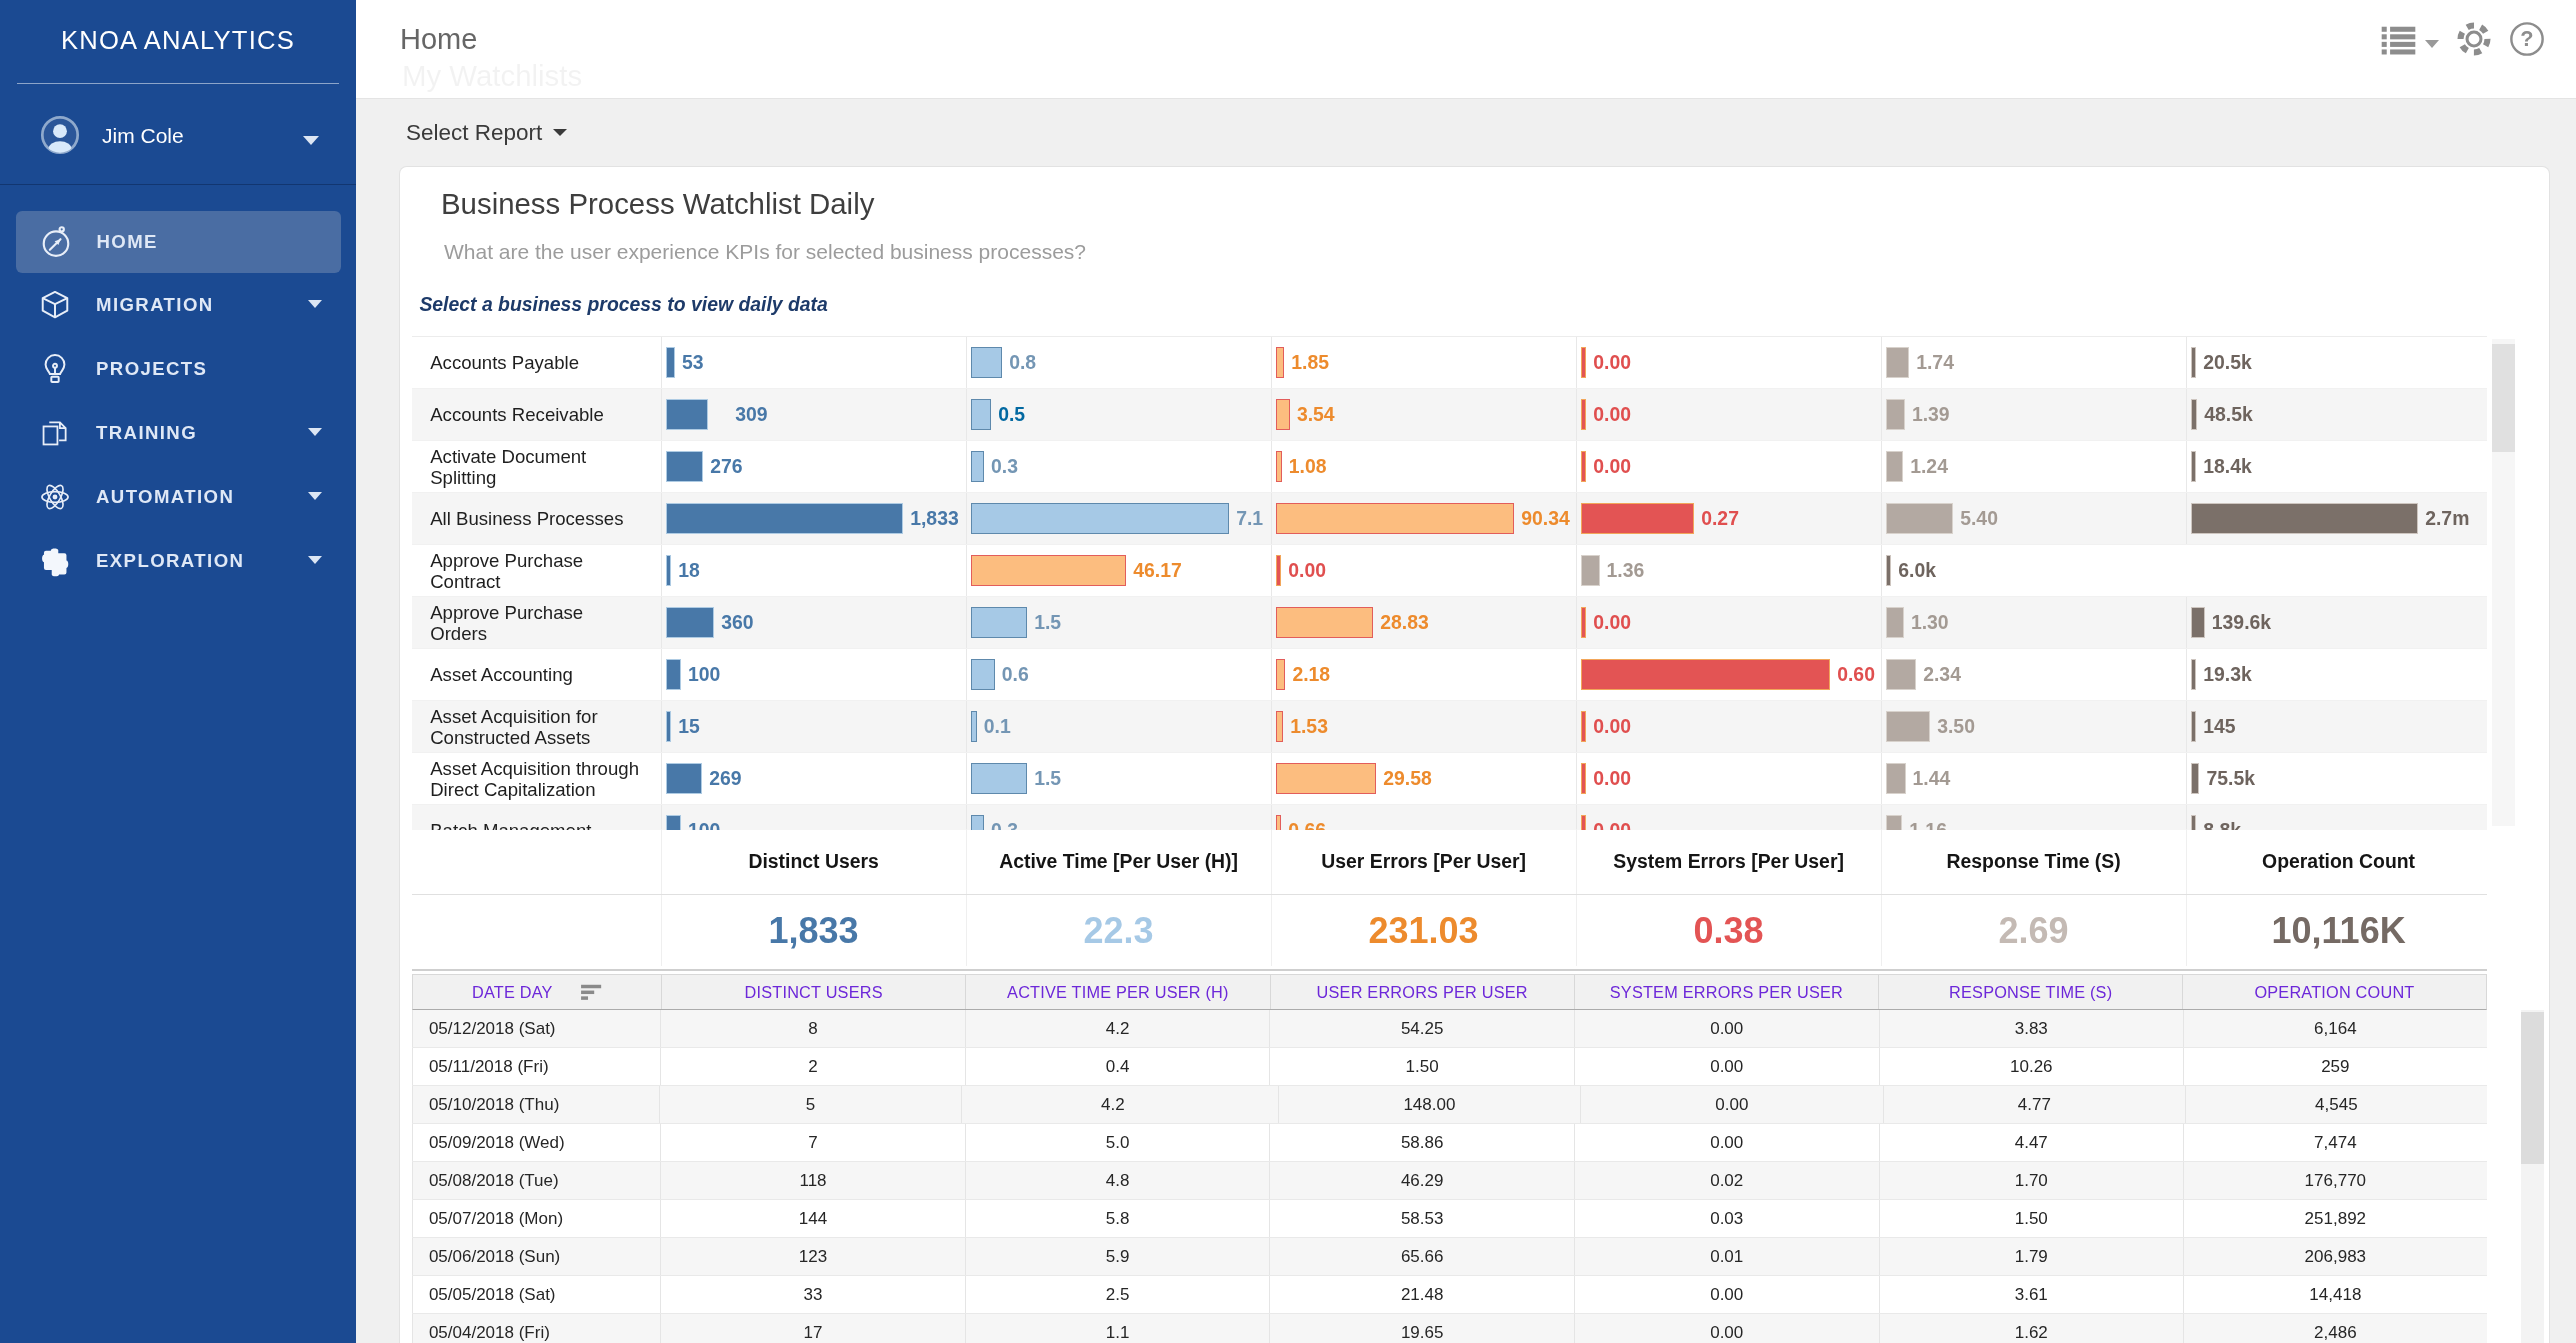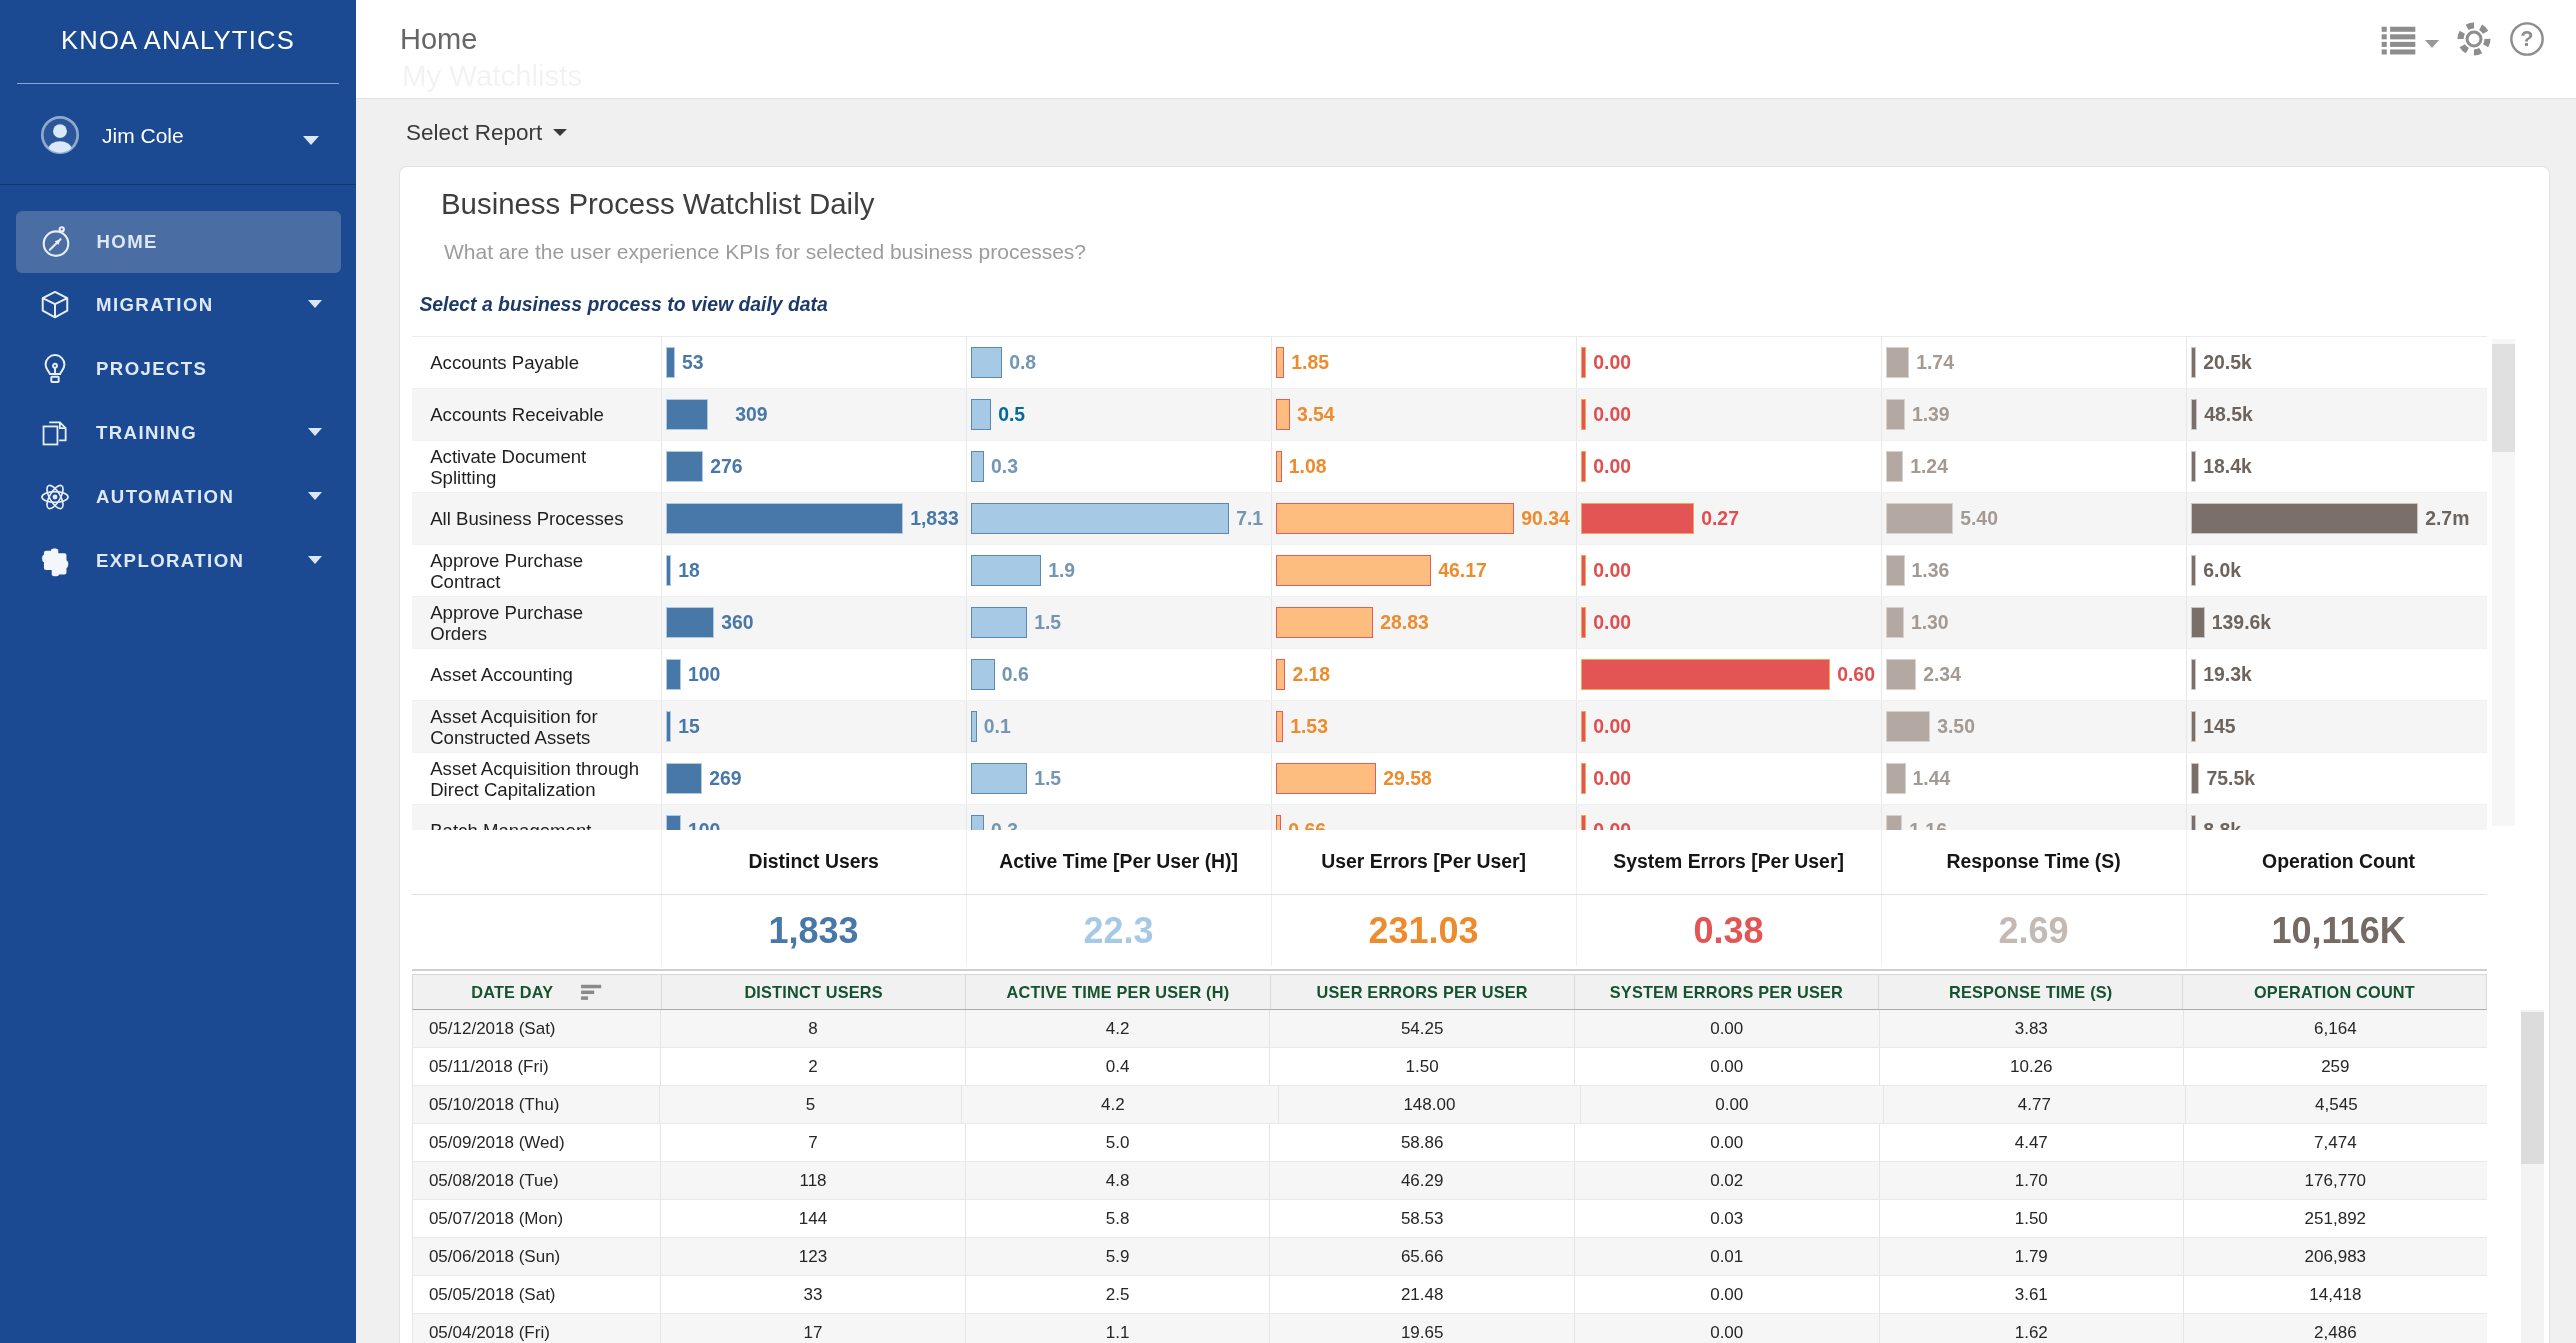--- a/index.html
+++ b/index.html
@@ -53,21 +53,21 @@
   
   .kpi-head{position:absolute;left:11.6px;top:662px;width:2075px;height:65px;display:flex;border-bottom:0.8px solid #e0e0e0;}
   .kspacer{width:249px;flex:none;}
   .khcell{width:305px;flex:none;box-sizing:border-box;border-left:1.5px solid #efefef;display:flex;align-items:center;justify-content:center;text-align:center;font-size:19.4px;font-weight:700;color:#151515;padding:0 23px;}
   .kpi-vals{position:absolute;left:11.6px;top:728px;width:2075px;height:71px;display:flex;}
   .kvcell{width:305px;flex:none;box-sizing:border-box;border-left:1.5px solid #efefef;display:flex;align-items:center;justify-content:center;font-size:36px;font-weight:700;}
   .thick-line{position:absolute;left:11.6px;top:802px;width:2075px;border-top:2.3px solid #cfcfcf;}
   
   .dtable{position:absolute;left:11.6px;top:807px;width:2075px;}
   .thead{height:36px;display:flex;background:#f1f1f1;box-sizing:border-box;border:0.8px solid #d8d8d8;border-bottom:1.5px solid #ababab;}
-  .thcell{box-sizing:border-box;border-left:0.8px solid #d8d8d8;display:flex;align-items:center;justify-content:center;font-size:16.3px;font-weight:700;color:#14532d;letter-spacing:0.2px;}
+  .thcell{box-sizing:border-box;border-left:0.8px solid #d8d8d8;display:flex;align-items:center;justify-content:center;font-size:16.3px;font-weight:400;color:#6d28d9;letter-spacing:0.2px;}
   .thcell:first-child{border-left:none;}
   .trow{height:38px;display:flex;box-sizing:border-box;border-bottom:0.8px solid #e9e9e9;background:#ffffff;}
   .trow:nth-child(even){background:#f6f6f6;}
   .tdcell{box-sizing:border-box;border-left:0.8px solid #e5e5e5;display:flex;align-items:center;justify-content:center;font-size:17px;color:#262626;}
   .tdcell.date{justify-content:flex-start;padding-left:16.3px;}
   .sort-ic{margin-left:28px;display:inline-flex;}
 </style>
 </head>
 <body>
 
@@ -310,24 +310,20 @@
               <span class="blabel" style="color: rgb(110, 100, 94);">2.7m</span>
             </div>
           </div>
           <div class="prow">
             <div class="pname">Approve Purchase Contract</div>
             <div class="pcell">
               <div class="pbar" style="width: 3.1px; background: rgb(72, 120, 168); border: 1.5px solid rgb(174, 203, 227);"></div>
               <span class="blabel" style="color: rgb(72, 120, 168);">18</span>
             </div>
             <div class="pcell">
-              <div class="pbar" style="width: 68px; background: rgb(166, 201, 230); border: 1.5px solid rgb(94, 137, 172);"></div>
-              <span class="blabel" style="color: rgb(116, 150, 180);">1.9</span>
-            </div>
-            <div class="pcell">
               <div class="pbar" style="width: 153px; background: rgb(252, 189, 127); border: 1.5px solid rgb(226, 93, 91);"></div>
               <span class="blabel" style="color: rgb(237, 139, 45);">46.17</span>
             </div>
             <div class="pcell">
               <div class="pbar" style="width: 3.1px; background: rgb(227, 84, 84); border: 1.5px solid rgb(242, 166, 90);"></div>
               <span class="blabel" style="color: rgb(224, 79, 79);">0.00</span>
             </div>
             <div class="pcell">
               <div class="pbar" style="width: 16.4px; background: rgb(179, 169, 162); border: 1.5px solid rgb(216, 210, 204);"></div>
               <span class="blabel" style="color: rgb(163, 154, 147);">1.36</span>

